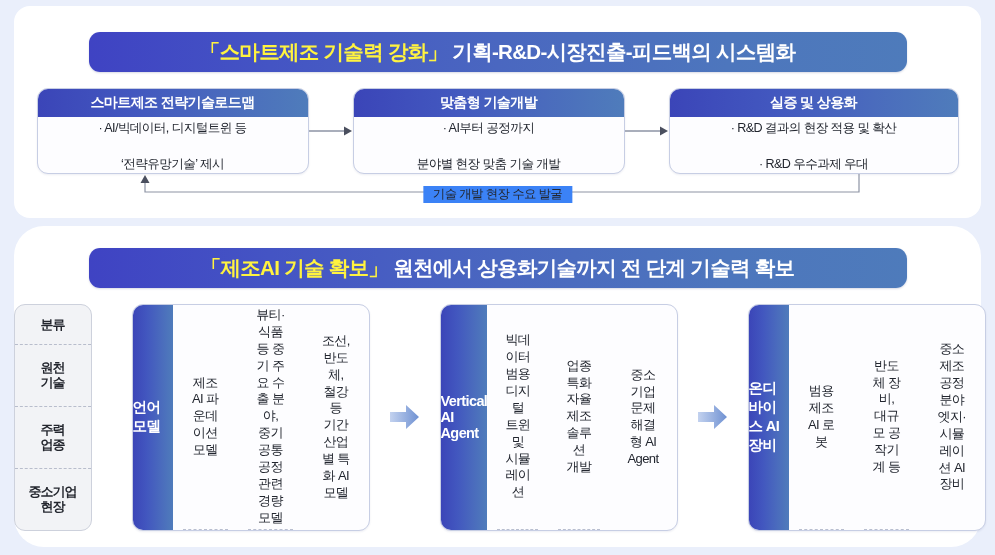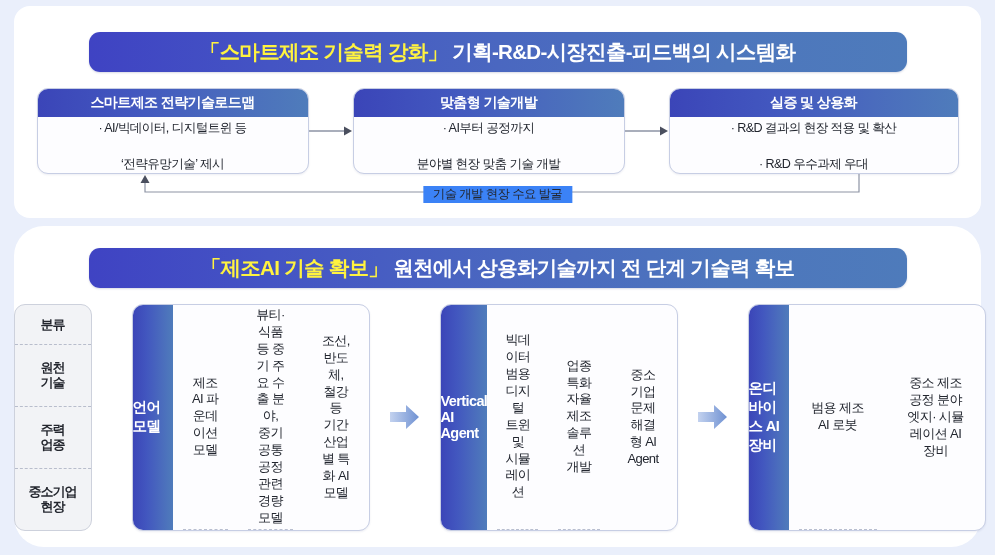--- a/index.html
+++ b/index.html
@@ -369,20 +369,24 @@
           <path d="M0 8 L16 8 L16 1 L29 13 L16 25 L16 18 L0 18 Z" fill="url(#ag2)"></path>
         </svg>
       </div>
 
       <div class="mtx-col">
         <div class="mtx-head">온디바이스 AI 장비</div>
         <div class="mtx-cell">
           <span class="line">범용 제조 AI 로봇</span>
         </div>
         <div class="mtx-cell">
+          <span class="line">반도체 장비,</span>
+          <span class="line">대규모 공작기계 등</span>
+        </div>
+        <div class="mtx-cell">
           <span class="line">중소 제조공정 분야</span>
           <span class="line">엣지· 시뮬레이션 AI 장비</span>
         </div>
       </div>
 
     </div>
 
   </div>
 
 </div>

